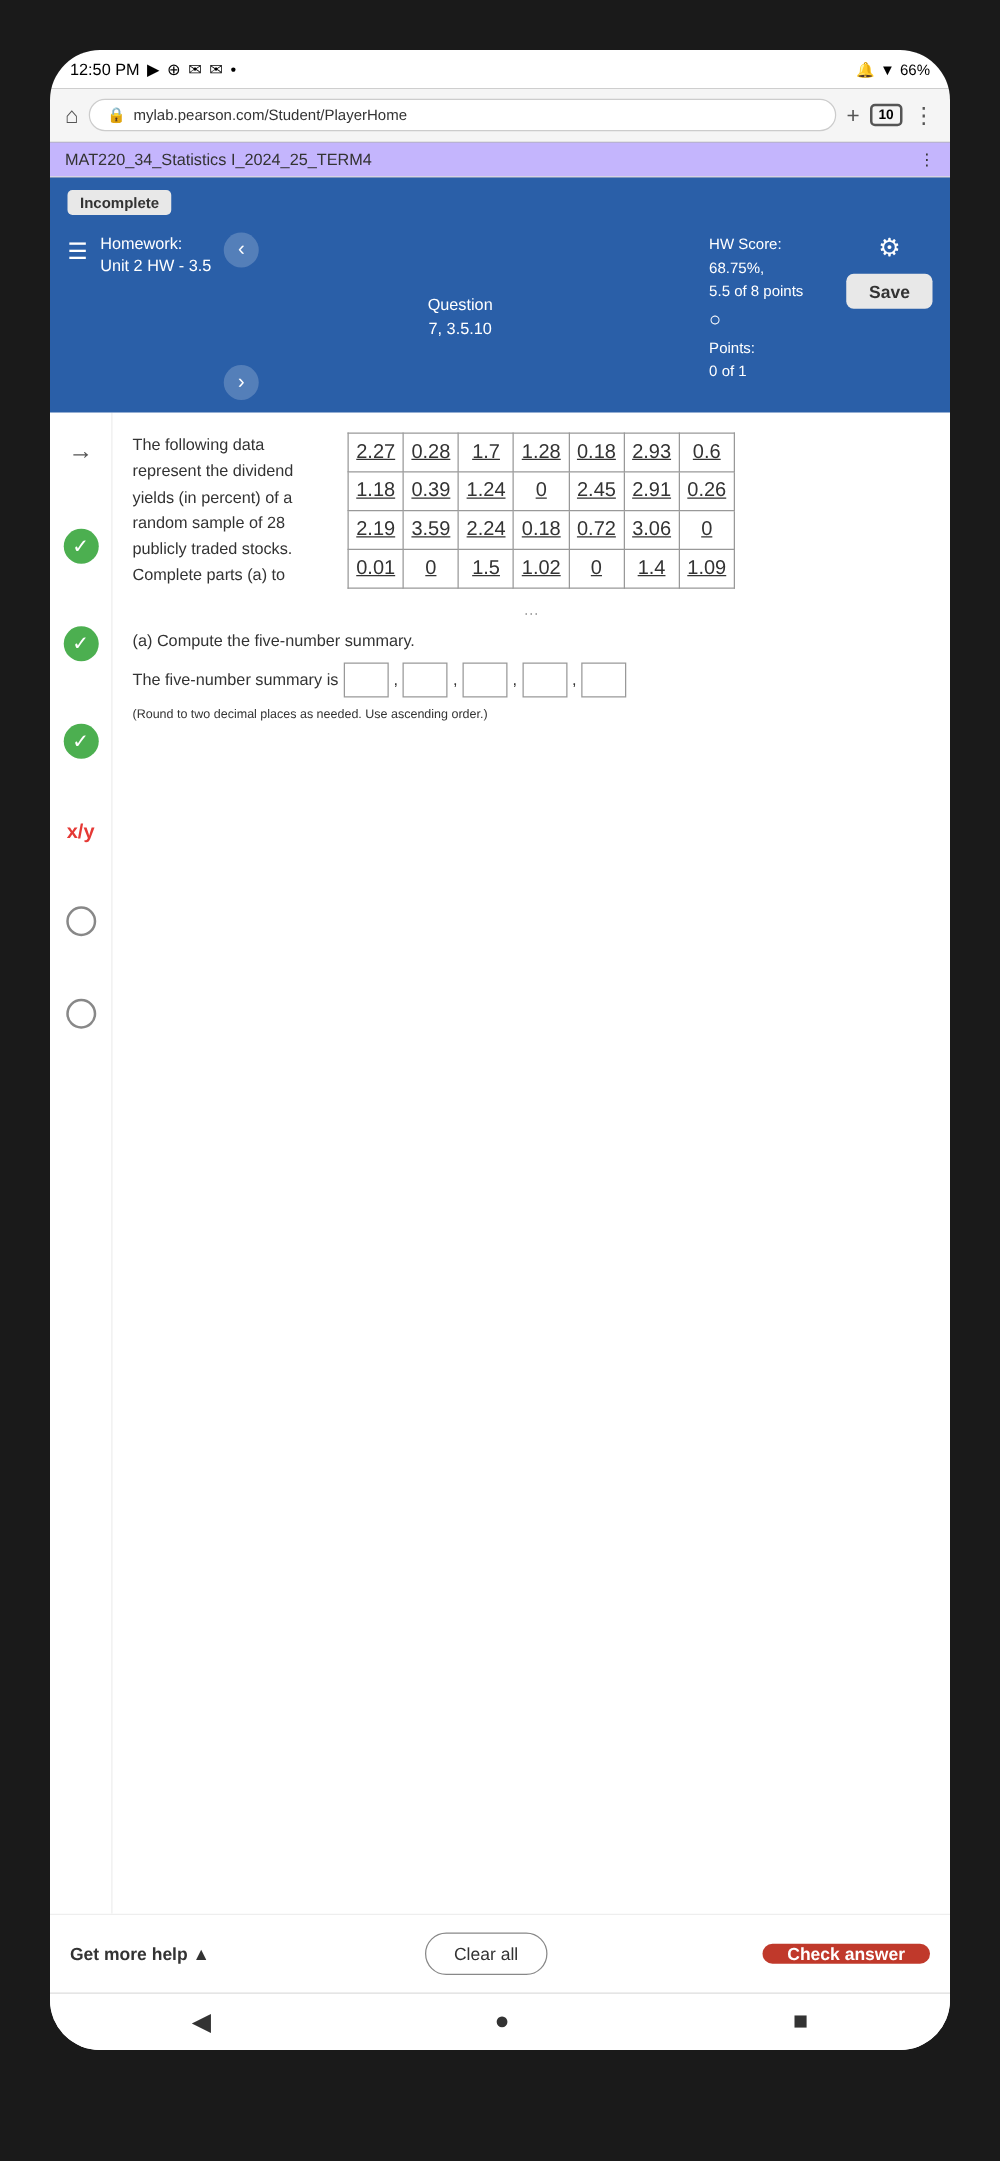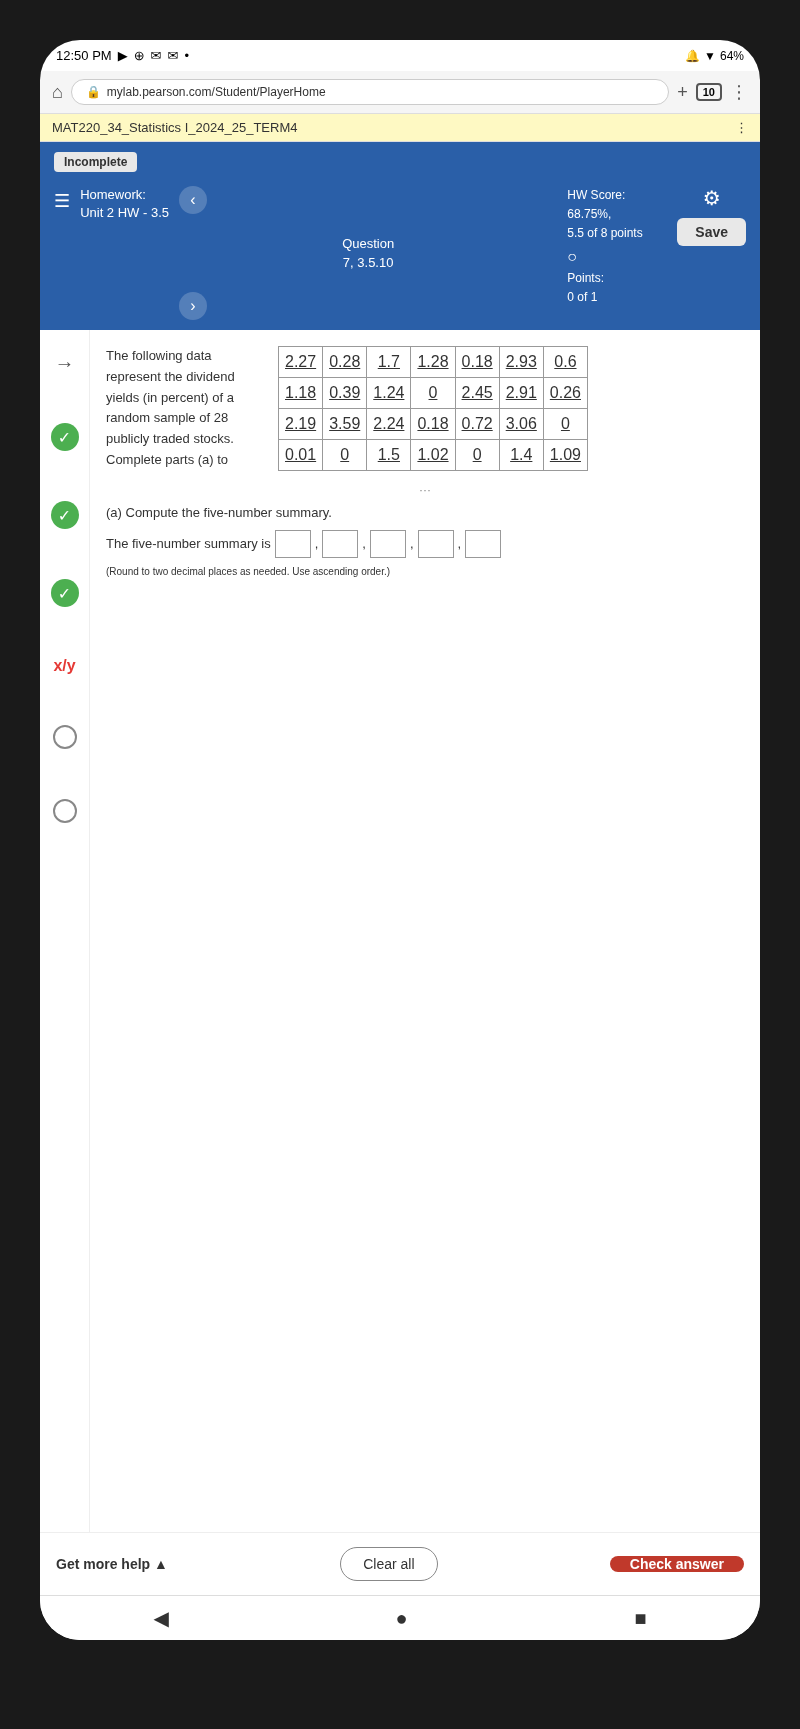--- a/index.html
+++ b/index.html
@@ -62,21 +62,21 @@
     .tab-count {
       border: 2px solid #555;
       border-radius: 4px;
       padding: 1px 5px;
       font-size: 11px;
       font-weight: bold;
     }
 
     
     .tab-bar {
-      background: #fef9c3;
+      background: #c4b5fd;
       padding: 6px 12px;
       font-size: 13px;
       color: #333;
       border-bottom: 1px solid #ddd;
       display: flex;
       align-items: flex-end;
       justify-content: space-between;
     }
 
     
@@ -313,21 +313,21 @@
       <span>12:50 PM</span>
       <span>▶</span>
       <span>⊕</span>
       <span>✉</span>
       <span>✉</span>
       <span>•</span>
     </div>
     <div class="status-right">
       <span>🔔</span>
       <span>▼</span>
-      <span>64%</span>
+      <span>66%</span>
     </div>
   </div>
 
   <div class="browser-bar">
     <span class="browser-home-icon">⌂</span>
     <div class="browser-url-bar">
       <span>🔒</span>
       <span>mylab.pearson.com/Student/PlayerHome</span>
     </div>
     <span style="font-size:18px;color:#555;">+</span>

